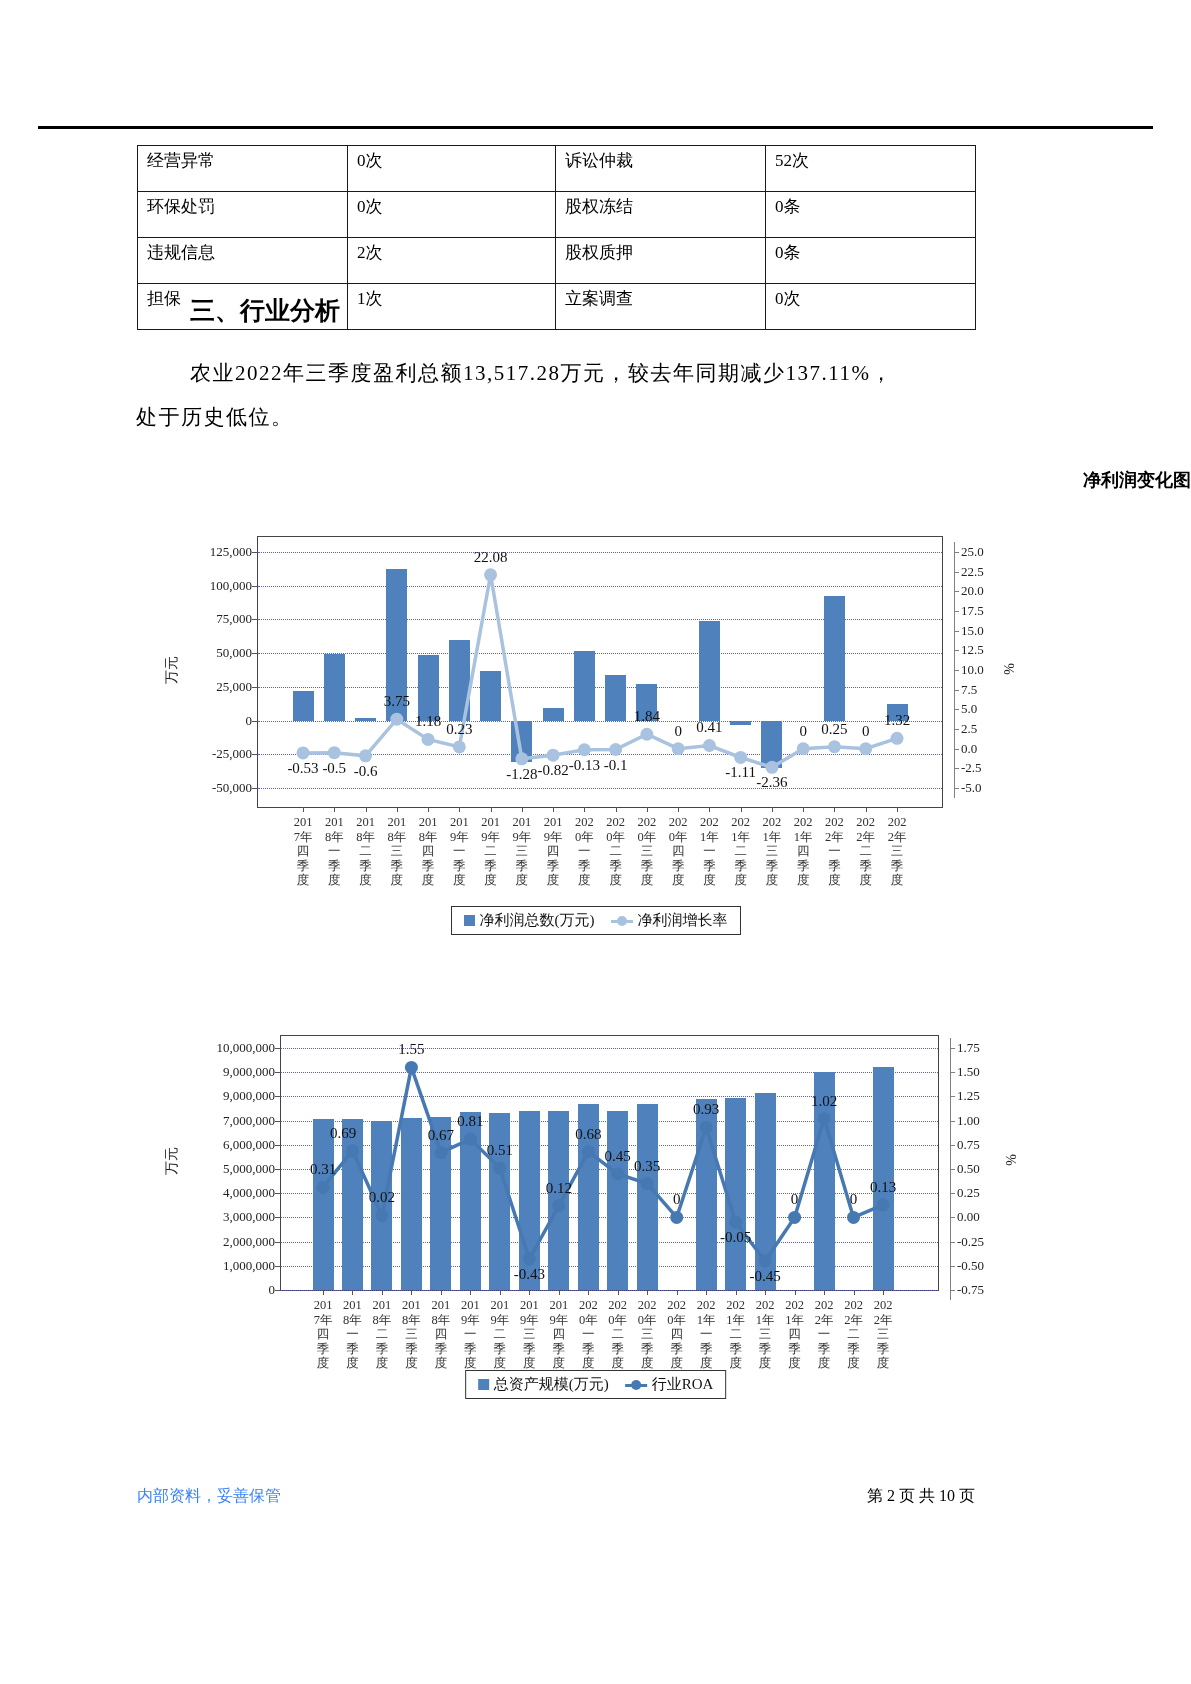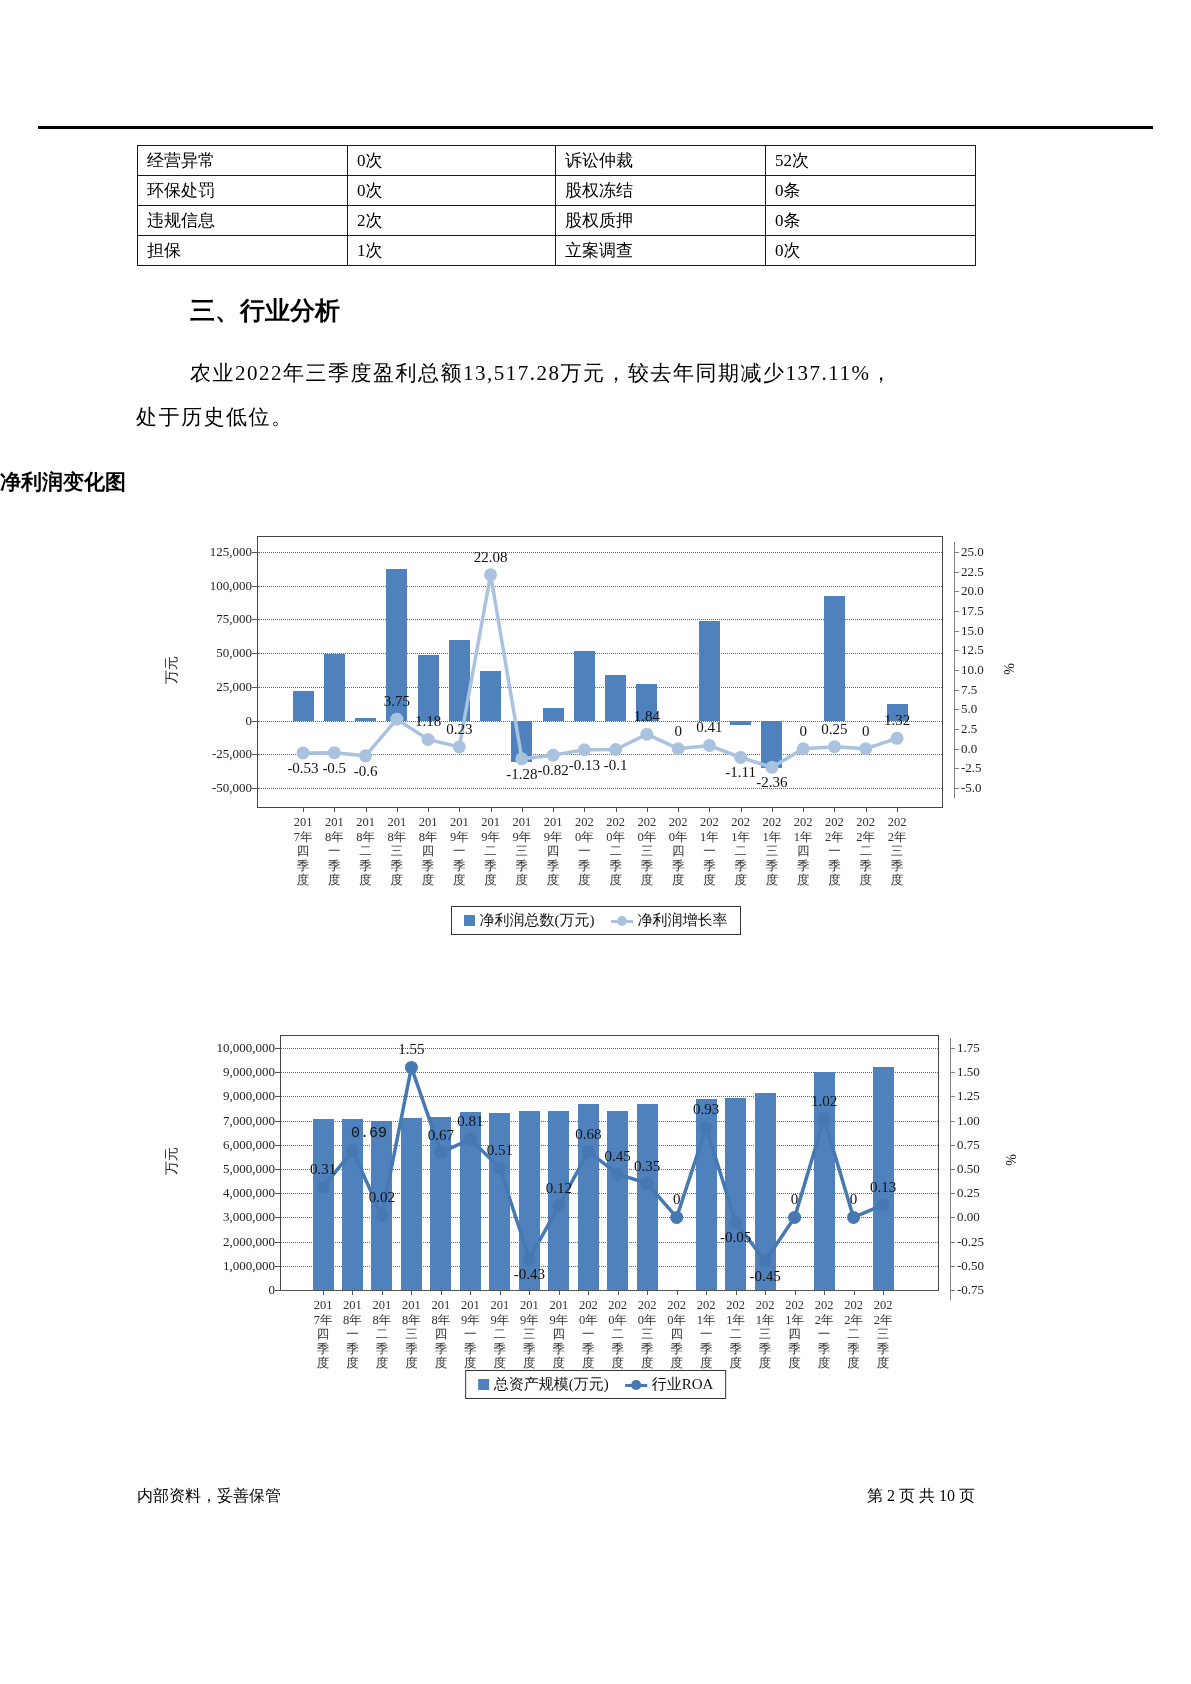--- a/index.html
+++ b/index.html
@@ -2,33 +2,33 @@
 <html><head>
 <meta charset="utf-8">
 <style>
   html,body{margin:0;padding:0;background:#ffffff;}
   #page{position:relative;width:1191px;height:1684px;background:#fff;overflow:hidden;
         font-family:"Liberation Serif",serif;color:#111;}
   
   .header-rule{position:absolute;left:38px;top:126px;width:1115px;height:3px;background:#000;}
   
   #info-table{position:absolute;left:137px;top:145px;width:838px;border-collapse:collapse;table-layout:fixed;}
-  #info-table td{border:1.5px solid #1a1a1a;height:29px;font-size:17px;padding:0 0 0 9px;
+  #info-table td{border:1.5px solid #1a1a1a;height:29px;font-size:17px;padding:0 0 16px 9px;
         font-family:"Liberation Serif",serif;color:#000;}
   
   .section-heading{position:absolute;left:190px;top:294px;font-size:25px;font-weight:bold;
         font-family:"Liberation Sans",sans-serif;color:#000;}
   .para-line{position:absolute;font-size:21px;letter-spacing:1.5px;color:#000;}
   #para1{left:190px;top:359px;}
   #para2{left:136px;top:403px;}
   
   .chart{position:absolute;left:0;width:1191px;}
   #chart1{top:460px;height:500px;}
   #chart2{top:930px;height:500px;}
-  .chart-title{position:absolute;left:0;width:100%;text-align:left;font-size:21px;font-weight:bold;color:#000;}
+  .chart-title{position:absolute;left:0;width:100%;text-align:right;font-size:18px;font-weight:bold;color:#000;}
   #chart1 .chart-title{top:8px;}
   #chart2 .chart-title{top:5px;}
   .plot{position:absolute;border:1px solid #444;background:#fff;}
   #chart1 .plot{left:257px;top:76px;width:684px;height:270px;}
   #chart2 .plot{left:280px;top:105px;width:657px;height:254px;}
   .gridline{position:absolute;left:0;width:100%;height:0;border-top:1px dotted #5b5bd6;}
   .ltick-mark{position:absolute;left:-6px;width:6px;height:0;border-top:1px solid #555;}
   .ltick{position:absolute;left:-96px;width:90px;text-align:right;font-size:13px;color:#222;}
   .rspine{position:absolute;width:0;border-left:1px solid #808080;}
   .rtick-mark{position:absolute;width:5px;height:0;border-top:1px solid #808080;}
@@ -45,21 +45,21 @@
   .legend{position:absolute;left:50%;transform:translateX(-50%);border:1px solid #333;background:#fff;
         padding:4px 12px;display:flex;gap:16px;align-items:center;font-size:15px;white-space:nowrap;}
   #chart1 .legend{top:446px;}
   #chart2 .legend{top:440px;}
   .legend-item{display:flex;align-items:center;gap:5px;}
   .lg-bar{width:11px;height:11px;display:inline-block;}
   .lg-mark{position:relative;width:22px;height:12px;display:inline-block;}
   .lg-line{position:absolute;left:0;top:5px;width:22px;height:3px;}
   .lg-line-dot{position:absolute;left:6px;top:1px;width:10px;height:10px;border-radius:50%;}
   
-  .footer-left{position:absolute;left:137px;top:1486px;font-size:16px;font-family:Liberation Serif, serif;color:#000000;}
+  .footer-left{position:absolute;left:137px;top:1486px;font-size:16px;font-family:Liberation Serif, serif;color:#3b82f6;}
   .footer-right{position:absolute;right:216px;top:1486px;font-size:16px;color:#000;}
 </style>
 </head>
 <body>
 
 <div id="page">
 
   <div class="header-rule"></div>
 
   <table id="info-table">
@@ -487,21 +487,21 @@
           <circle cx="395.6842105263158" cy="181.42857142857142" r="6.5" fill="#4679b2"></circle>
           <circle cx="425.1578947368421" cy="91.44" r="6.5" fill="#4679b2"></circle>
           <circle cx="454.63157894736844" cy="186.26666666666665" r="6.5" fill="#4679b2"></circle>
           <circle cx="484.10526315789474" cy="224.9714285714286" r="6.5" fill="#4679b2"></circle>
           <circle cx="513.578947368421" cy="181.42857142857142" r="6.5" fill="#4679b2"></circle>
           <circle cx="543.0526315789473" cy="82.73142857142855" r="6.5" fill="#4679b2"></circle>
           <circle cx="572.5263157894736" cy="181.42857142857142" r="6.5" fill="#4679b2"></circle>
           <circle cx="602" cy="168.84952380952382" r="6.5" fill="#4679b2"></circle>
         </svg>
         <div class="ptlabel" style="left: 10px; top: 125.432px;">0.31</div>
-        <div class="ptlabel" style="left: 56px; top: 88.6629px; font-family: Liberation Mono, monospace;">0.69</div>
+        <div class="ptlabel" style="left: 30px; top: 88.6629px;">0.69</div>
         <div class="ptlabel" style="left: 68.9474px; top: 153.493px;">0.02</div>
         <div class="ptlabel" style="left: 98.4211px; top: 5.44762px;">1.55</div>
         <div class="ptlabel" style="left: 127.895px; top: 90.5981px;">0.67</div>
         <div class="ptlabel" style="left: 157.368px; top: 77.0514px;">0.81</div>
         <div class="ptlabel" style="left: 186.842px; top: 106.08px;">0.51</div>
         <div class="ptlabel" style="left: 216.316px; top: 230.036px;">-0.43</div>
         <div class="ptlabel" style="left: 245.789px; top: 143.817px;">0.12</div>
         <div class="ptlabel" style="left: 275.263px; top: 89.6305px;">0.68</div>
         <div class="ptlabel" style="left: 304.737px; top: 111.886px;">0.45</div>
         <div class="ptlabel" style="left: 334.211px; top: 121.562px;">0.35</div>

